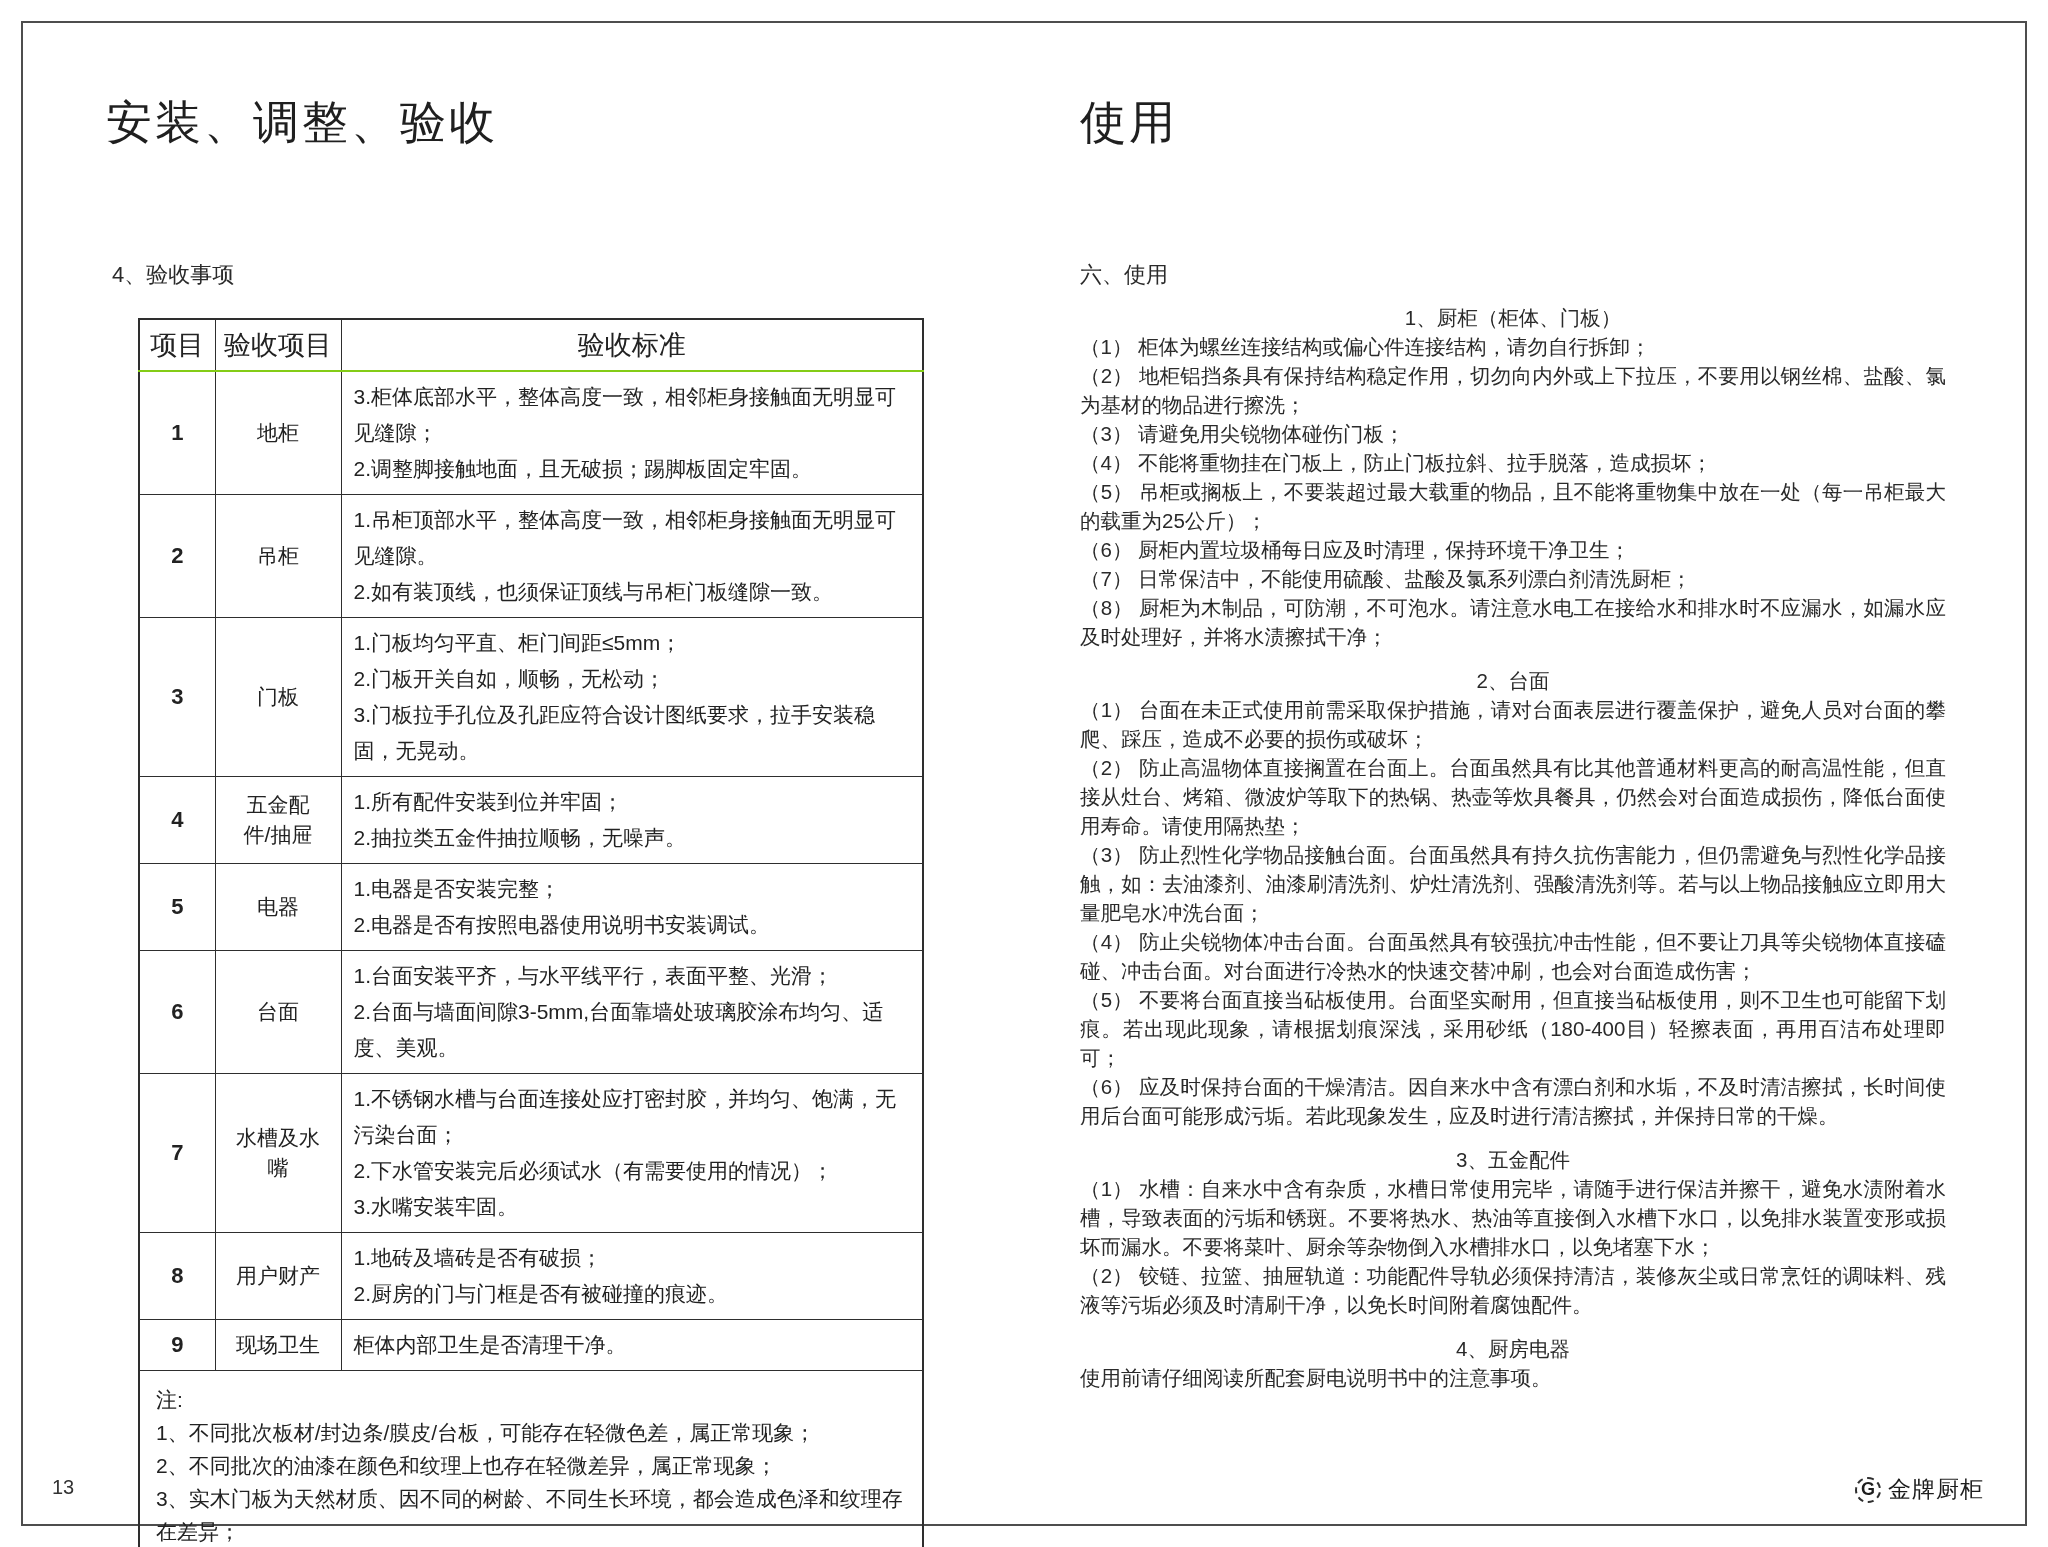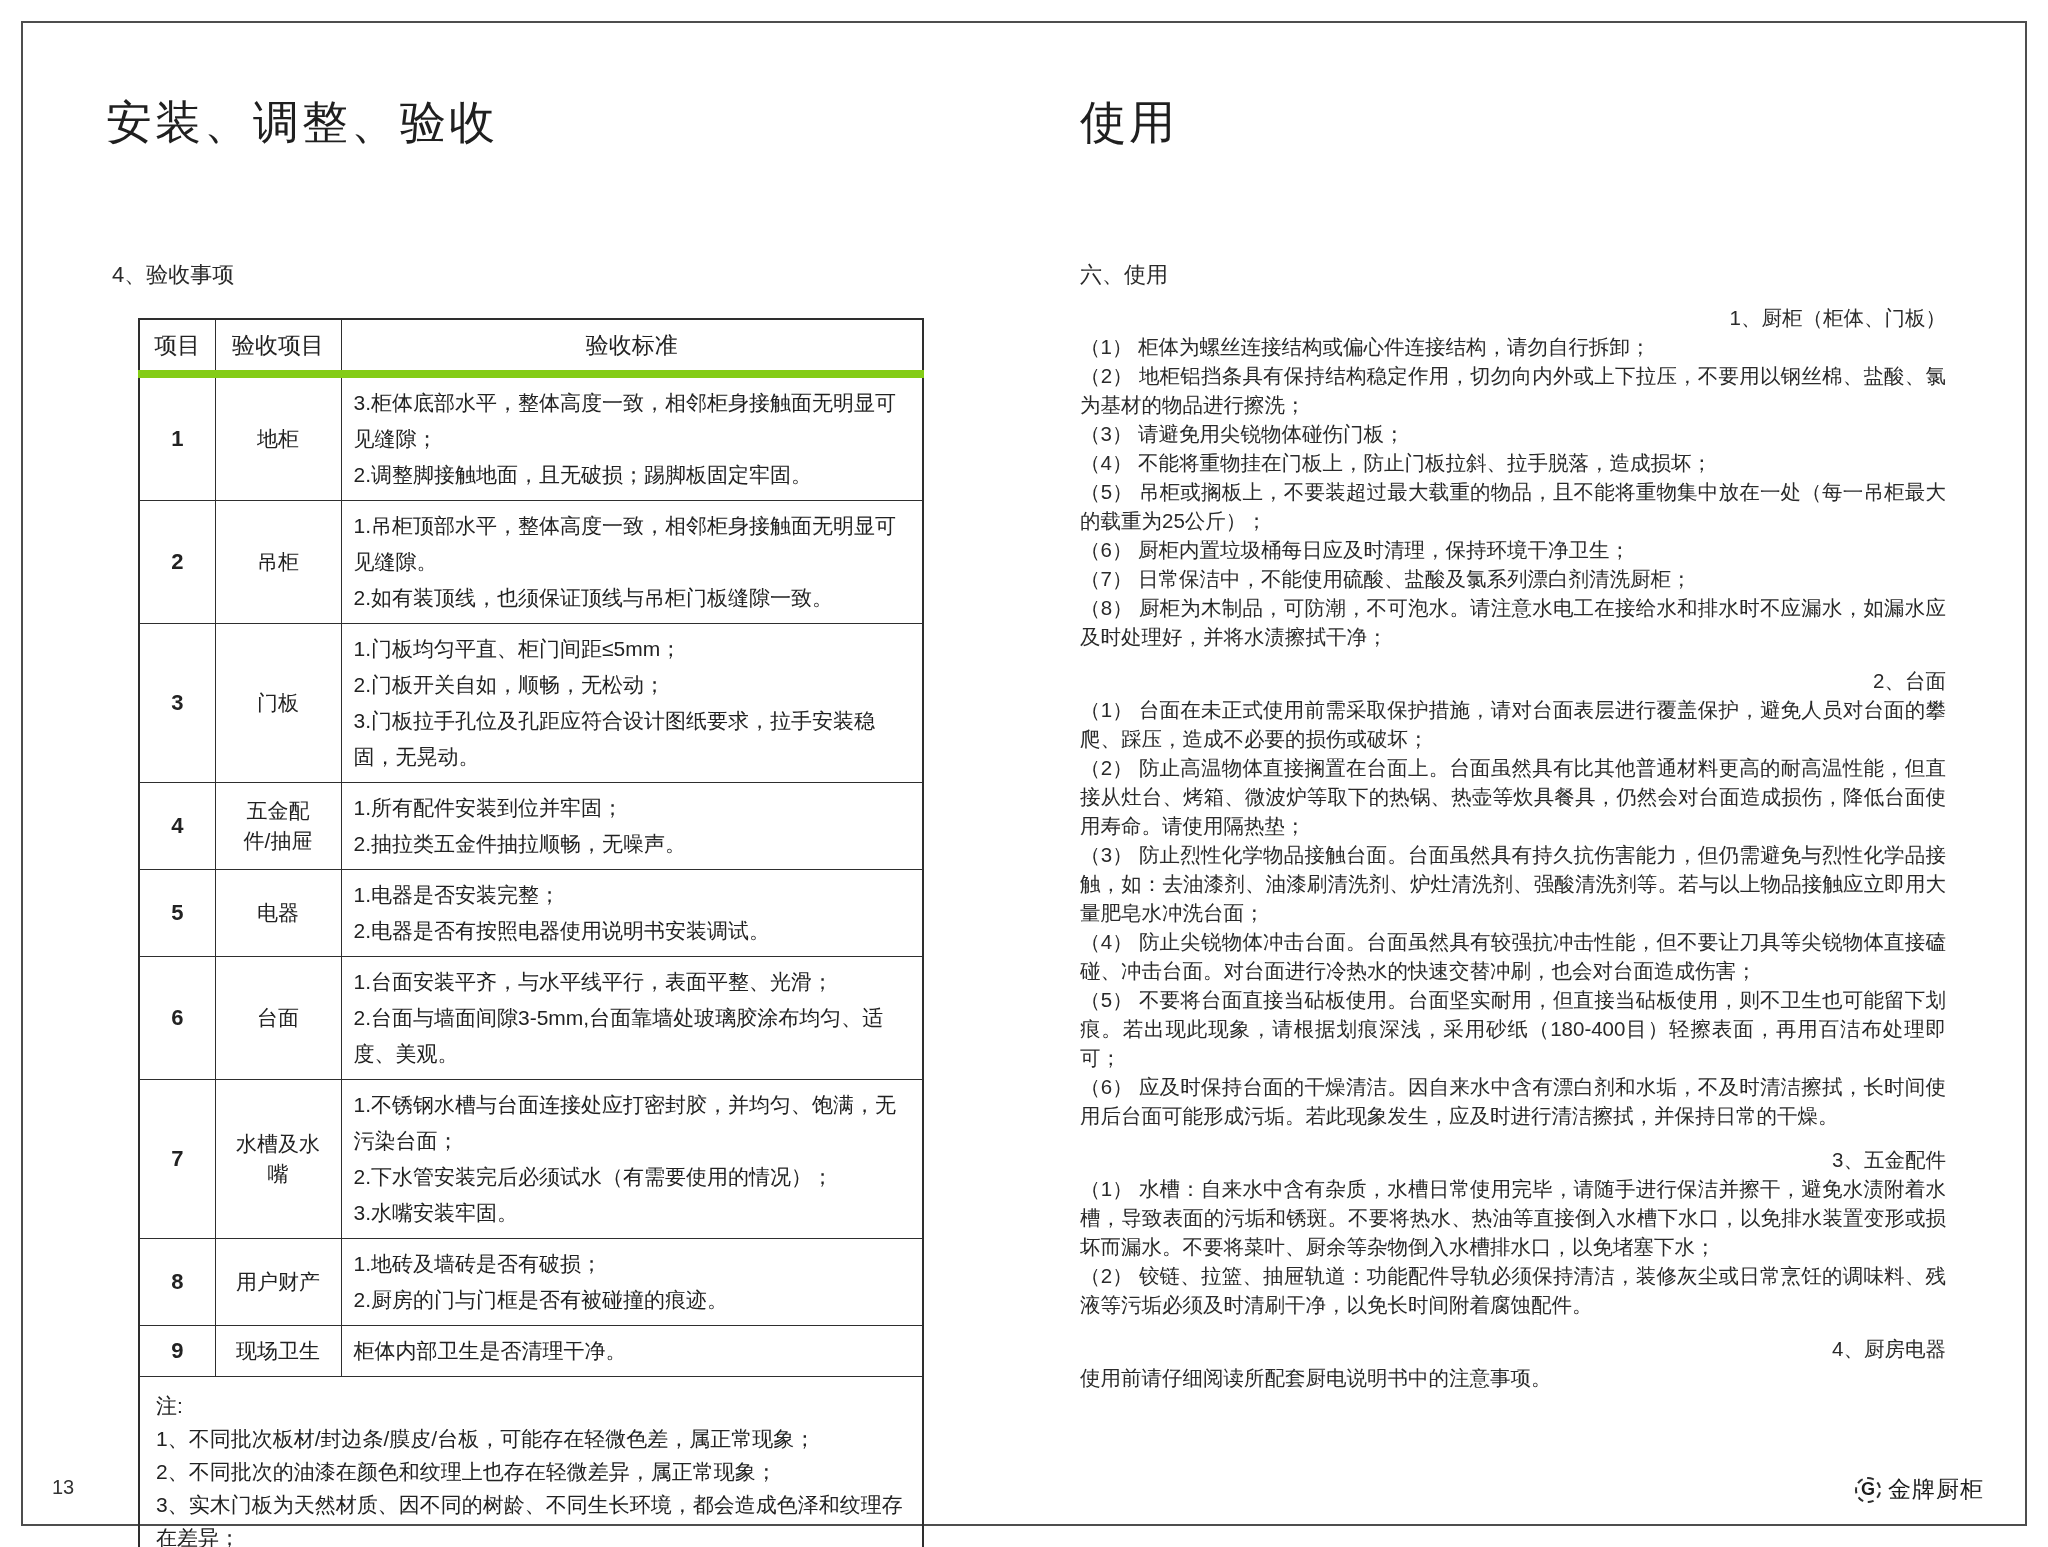--- a/index.html
+++ b/index.html
@@ -19,39 +19,39 @@
     position:absolute;left:138px;top:318px;width:784px;
     border-collapse:collapse;table-layout:fixed;
     font-size:21px;color:#222;
   }
   .acc-table col.c1{width:76px;}
   .acc-table col.c2{width:126px;}
   .acc-table col.c3{width:582px;}
   .acc-table{border:2px solid #2e2e2e;}
   .acc-table th,.acc-table td{border:1px solid #2e2e2e;vertical-align:middle;}
   .acc-table thead th{
-    height:48px;font-weight:400;font-size:23px;text-align:center;
-    border-bottom:8px solid #84cc16;
+    height:48px;font-weight:400;font-size:27px;text-align:center;
+    border-bottom:2px solid #84cc16;
   }
   .cell-no{text-align:center;font-weight:700;font-size:22px;}
   .cell-item{text-align:center;line-height:30px;padding:4px 20px;}
   .cell-std{padding:7px 10px 7px 12px;line-height:36px;}
   .std-line{white-space:normal;}
   .cell-notes{padding:12px 14px 14px 16px;line-height:33px;font-size:21px;}
   .note-line{white-space:normal;}
 
   
   .right-body{
     position:absolute;left:1080px;top:260px;width:866px;
     font-size:20.5px;line-height:29px;color:#2a2a2a;text-align:justify;
   }
   .right-section-label{font-size:22px;margin-bottom:14px;text-align:left;}
   .usage-block{margin-top:0;}
   .usage-block + .usage-block{margin-top:15px;}
-  .usage-heading{text-align:right;}
+  .usage-heading{text-align:center;}
   .usage-block p{margin:0;}
 
   
   .page-number{position:absolute;left:52px;top:1476px;font-size:20px;color:#333;}
   .brand{position:absolute;right:64px;top:1474px;display:flex;align-items:center;gap:7px;}
   .brand-mark{
     width:26px;height:26px;border-radius:50%;border:2px dashed #2e2e2e;
     display:flex;align-items:center;justify-content:center;
     font-size:18px;font-weight:700;color:#1d1d1d;box-sizing:border-box;
   }

